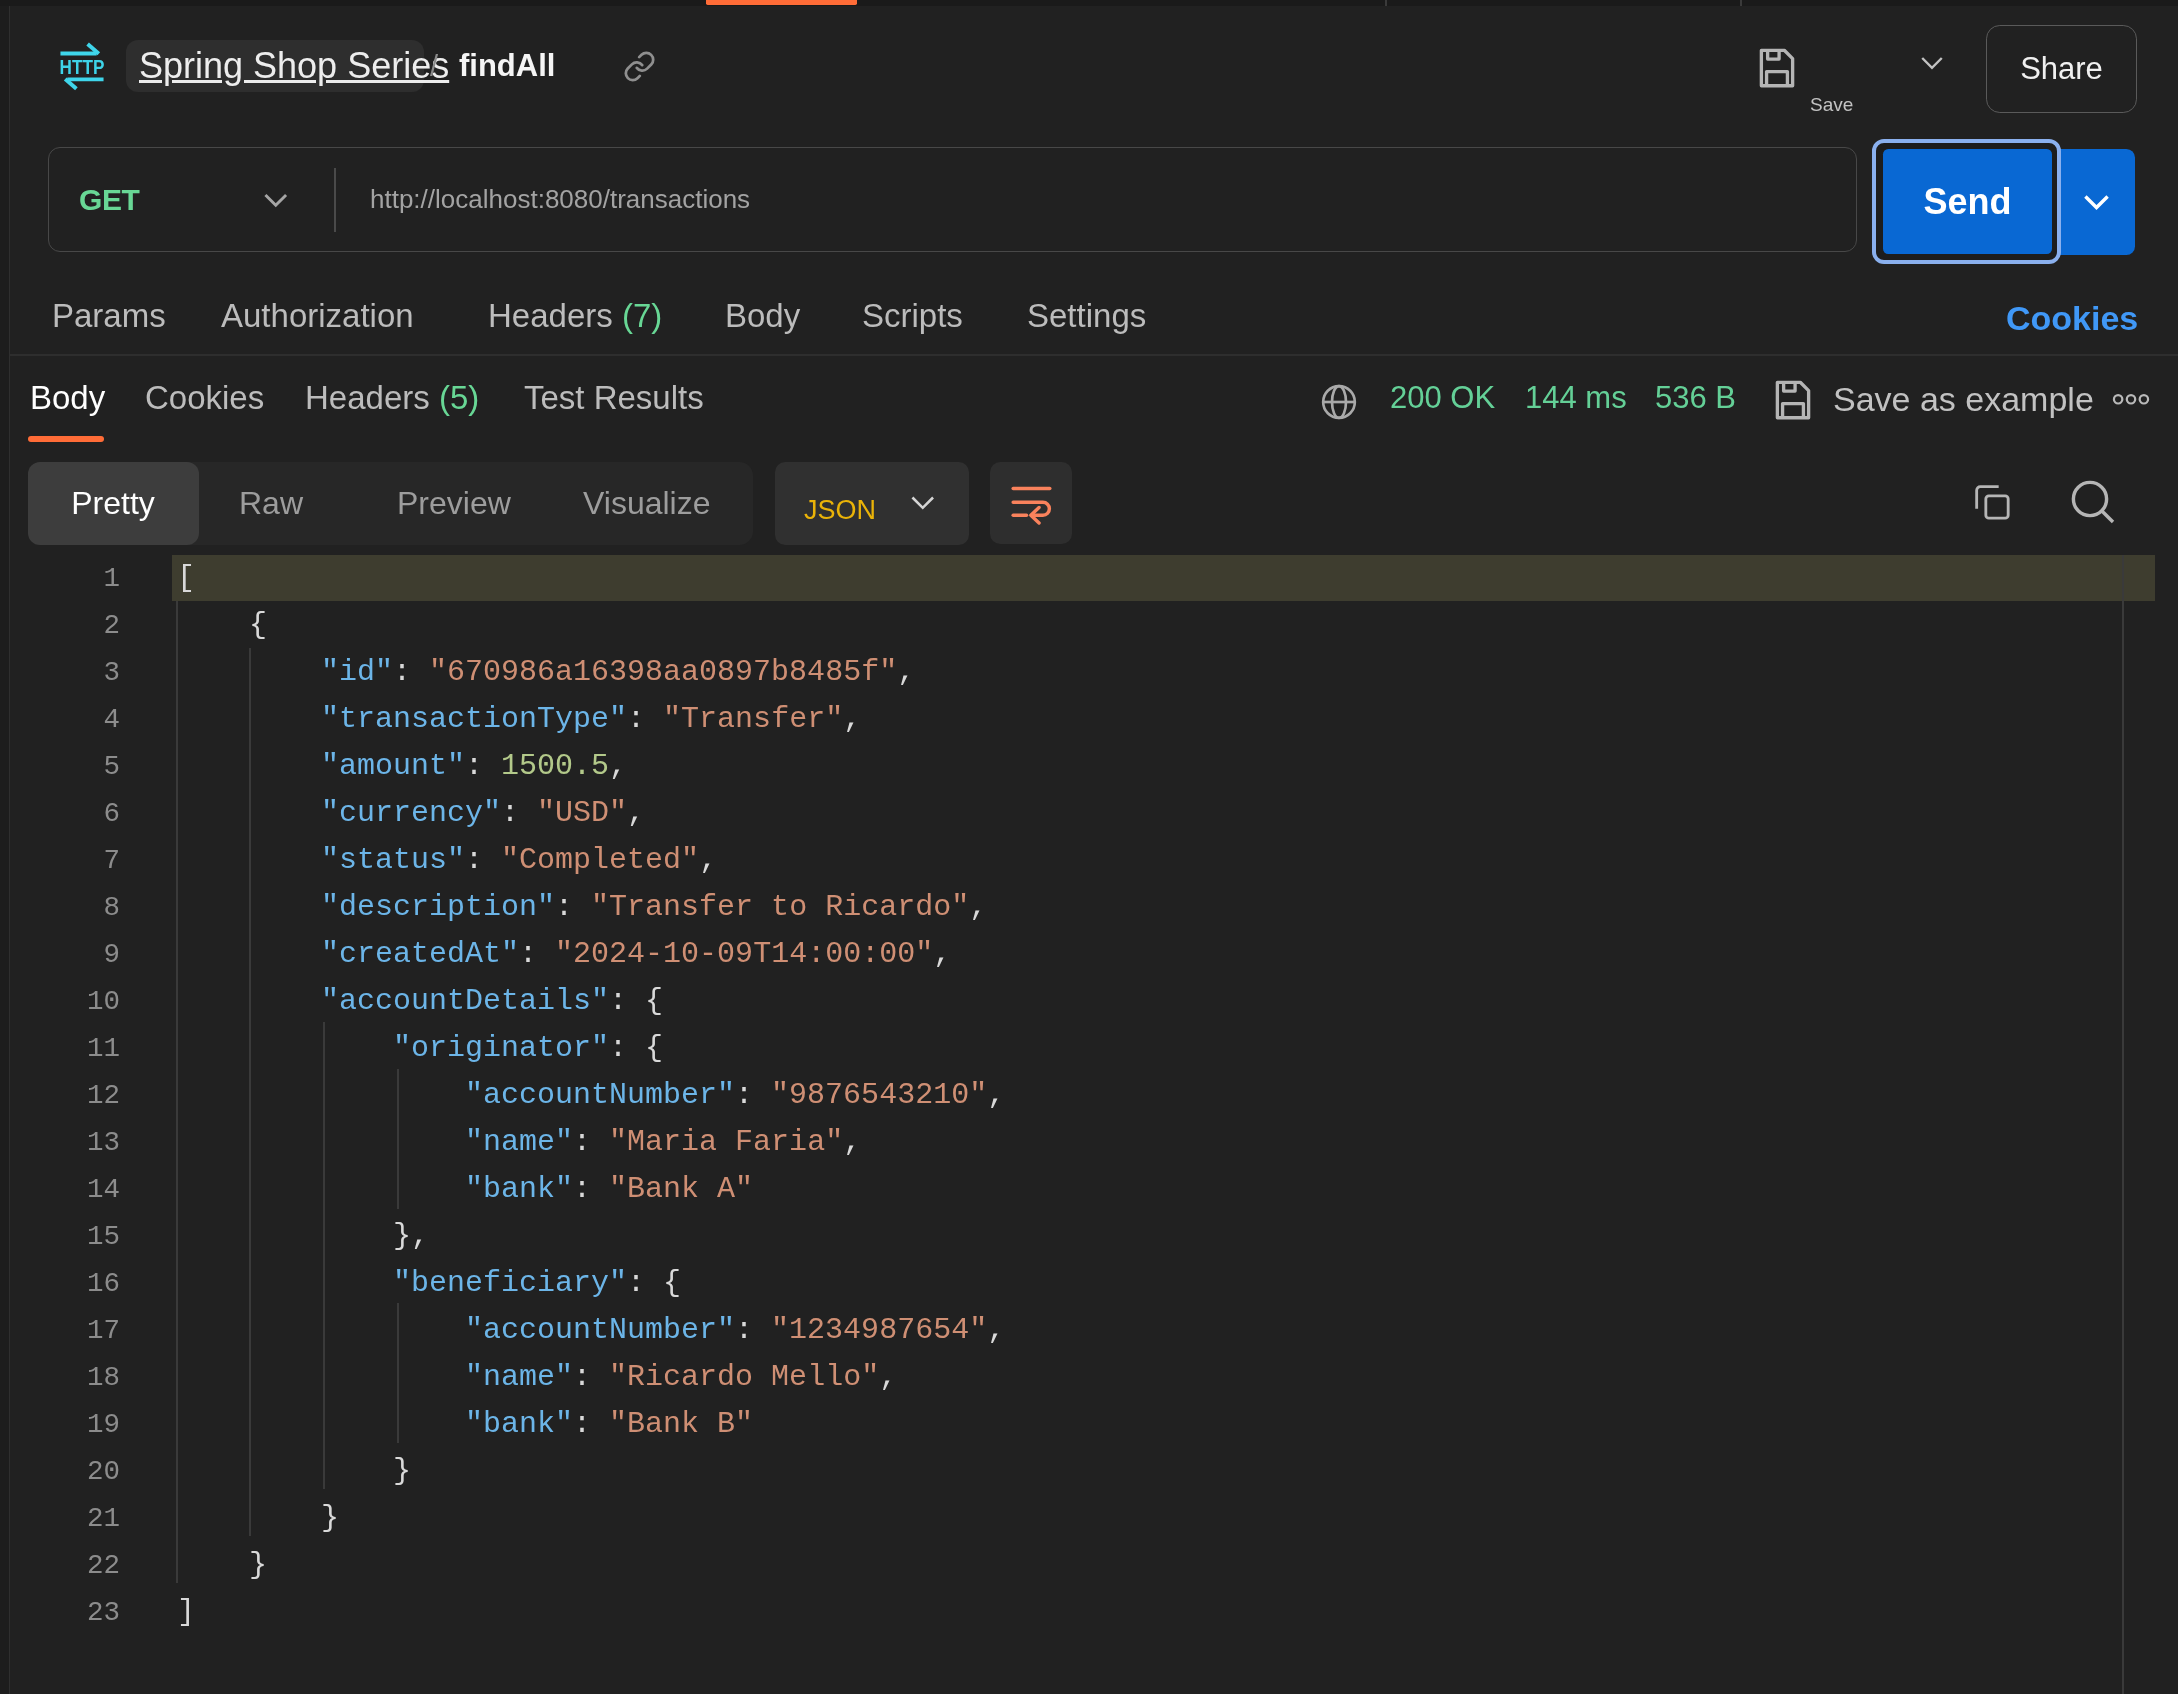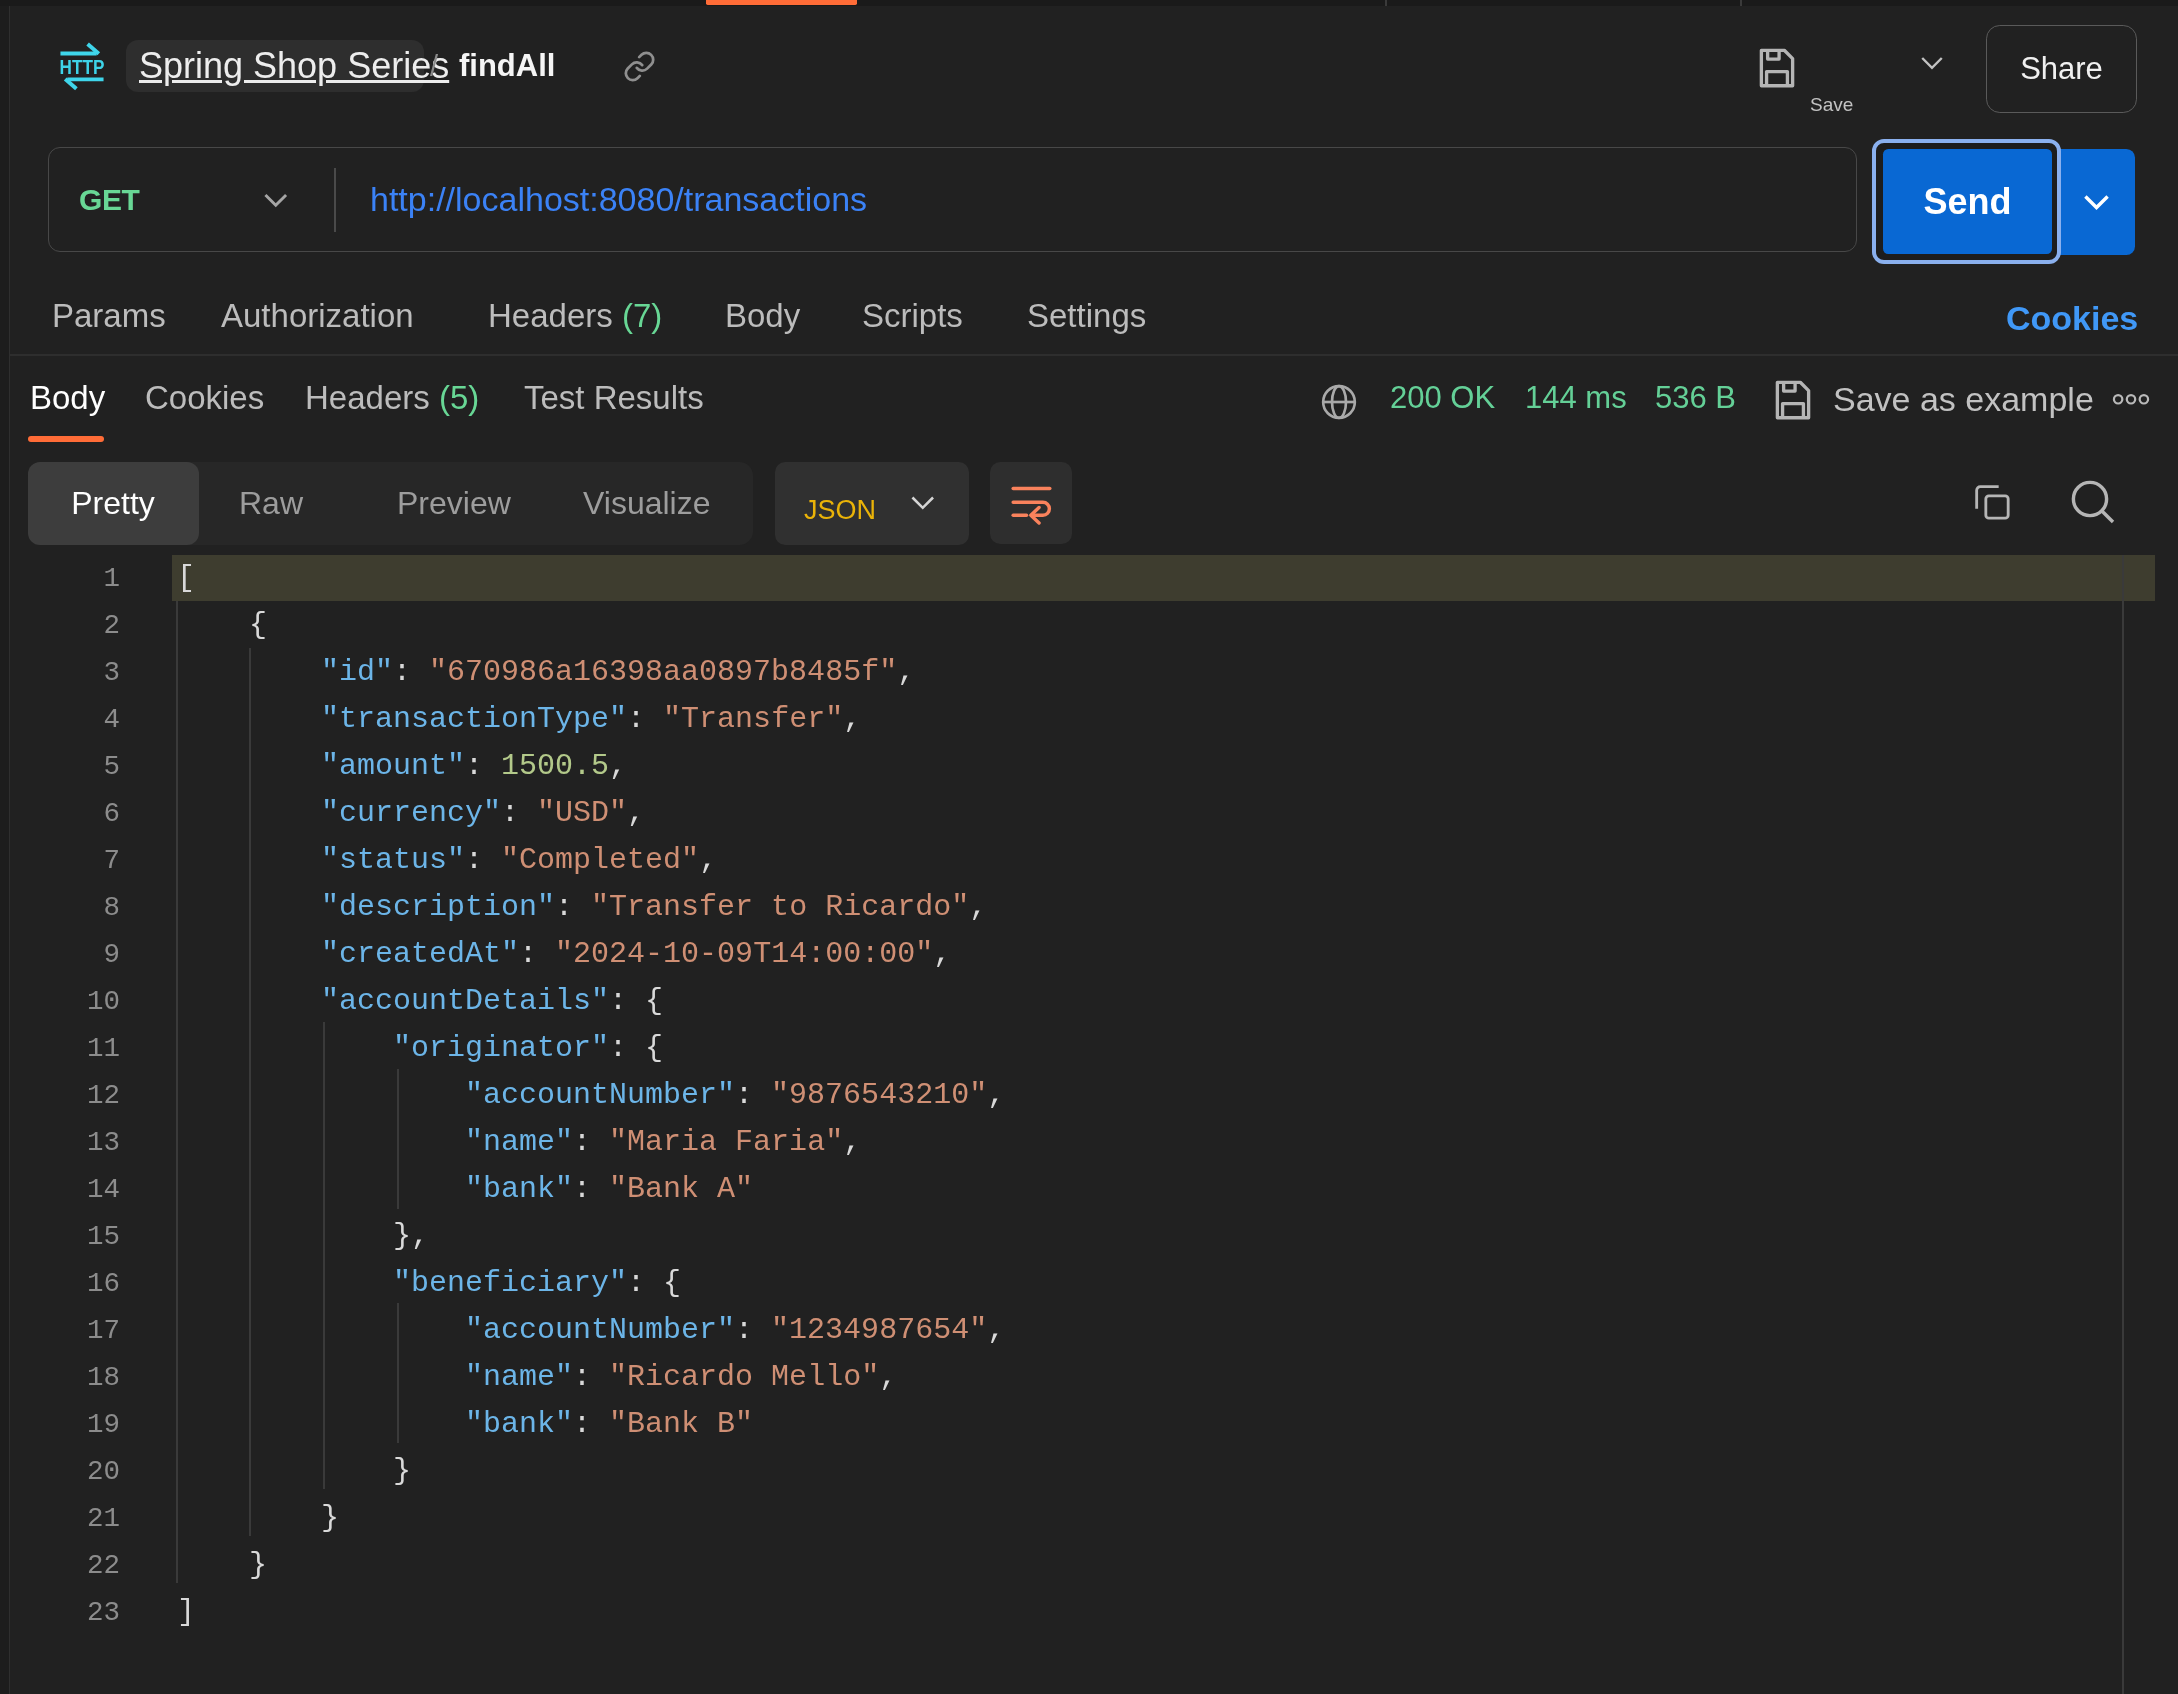--- a/index.html
+++ b/index.html
@@ -64,21 +64,21 @@
 <div class="abs" style="left:1986px;top:25px;width:151px;height:88px;border:1.7px solid #5a5a5a;border-radius:13.8px;display:flex;align-items:center;justify-content:center;color:#f0f0f0;font-size:31px;">Share</div>
 
 <div class="abs" style="left:48px;top:147px;width:1809px;height:105px;border:1.7px solid #484848;border-radius:12px;"></div>
 <div class="abs" style="left:79px;top:147px;height:105px;display:flex;align-items:center;color:#68d795;font-size:30px;font-weight:700;letter-spacing:-0.4px;">GET</div>
 <div class="abs" style="left:262px;top:191px;">
 <svg width="27.5" height="19" viewBox="0 0 32 22" fill="none" stroke="#a5a5a5" stroke-width="3.4">
       <path d="M4 4.5 l12 12 12-12"></path>
     </svg>
 </div>
 <div class="abs" style="left:334px;top:168px;width:1.7px;height:64px;background:#4a4a4a;"></div>
-<div class="abs" style="left:370px;top:147px;height:105px;display:flex;align-items:center;color:#3b82f6;font-size:34px;">http://localhost:8080/transactions</div>
+<div class="abs" style="left:370px;top:147px;height:105px;display:flex;align-items:center;color:#a3a3a3;font-size:26px;">http://localhost:8080/transactions</div>
 
 <div class="abs" style="left:2058px;top:149px;width:77px;height:106px;background:#0968d3;border-radius:0 8.6px 8.6px 0;"></div>
 <div class="abs" style="left:1872px;top:139px;width:189px;height:125px;border:4.3px solid #8ab0ee;border-radius:12px;background:#1d1d1d;"></div>
 <div class="abs" style="left:1883px;top:149px;width:169px;height:105px;background:#0968d3;border-radius:5.2px;display:flex;align-items:center;justify-content:center;color:#fff;font-size:36px;font-weight:700;">Send</div>
 <div class="abs" style="left:2082px;top:193px;">
 <svg width="29" height="20.6" viewBox="0 0 34 24" fill="none" stroke="#ffffff" stroke-width="4">
       <path d="M4 4 l13 13 13-13"></path>
     </svg>
 </div>
 

